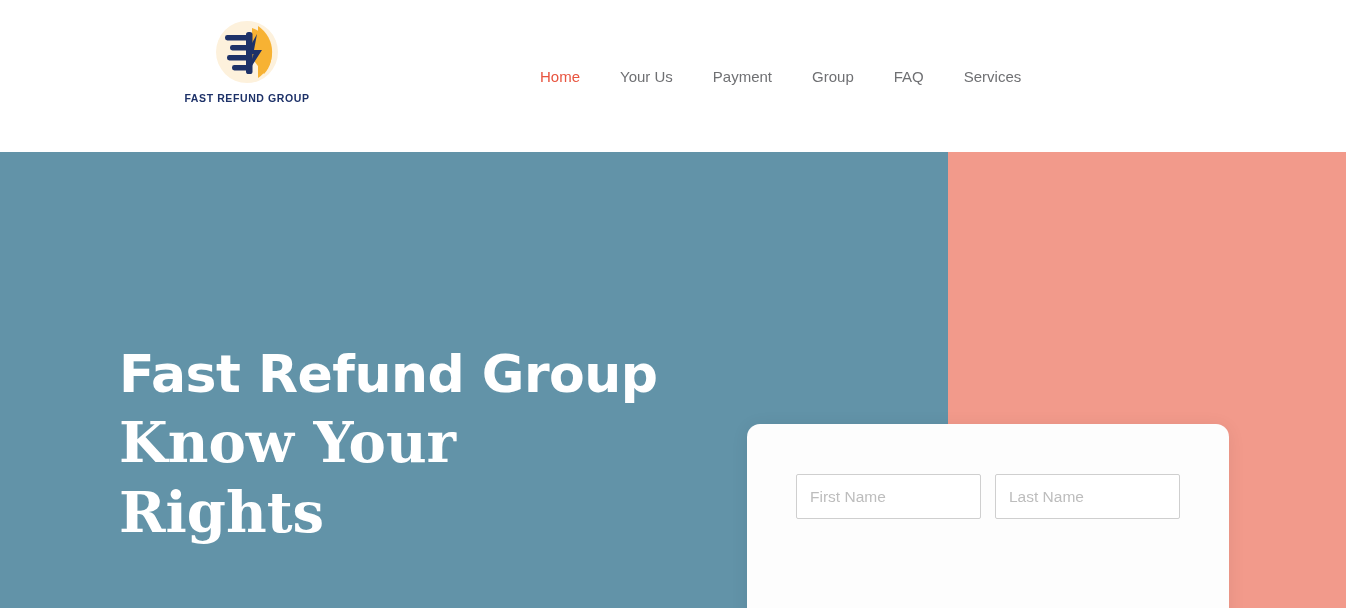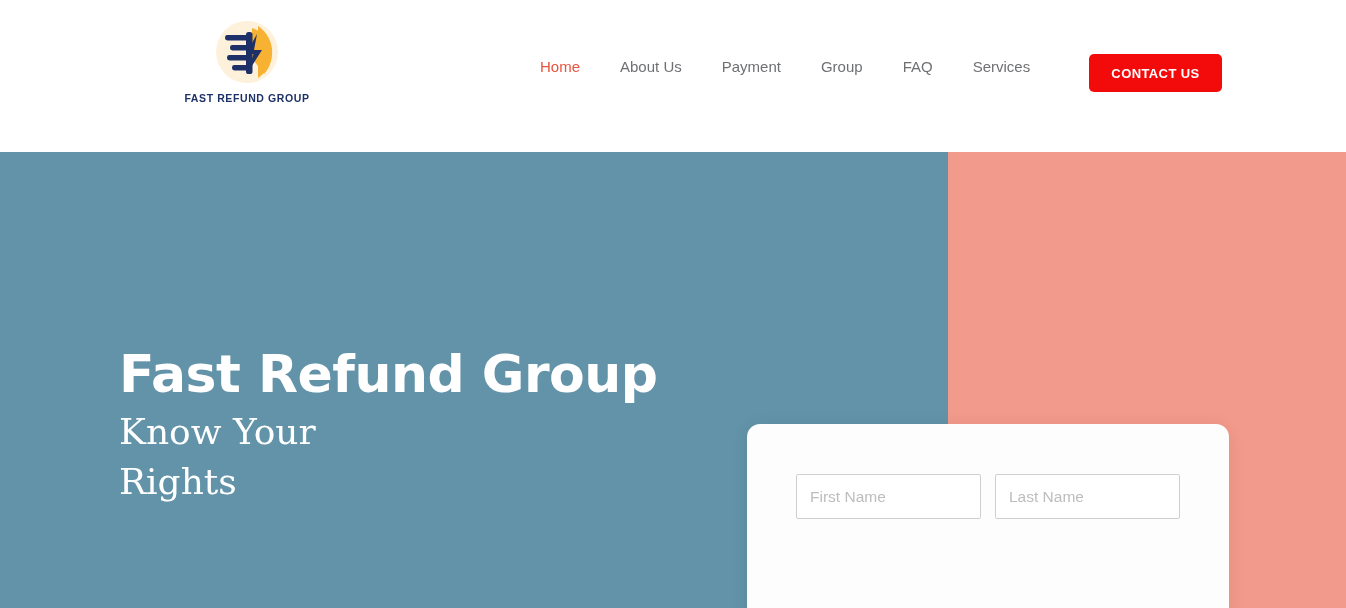--- a/index.html
+++ b/index.html
@@ -27,21 +27,21 @@
   .logo-mark { width:70px; height:70px; display:block; }
   .logo-text {
     margin-top:4px;
     font-size:10.5px; font-weight:bold;
     letter-spacing:0.6px; color:#1d3168;
     white-space:nowrap;
     font-family:"Liberation Sans", sans-serif;
   }
 
   .nav {
-    position:absolute; left:520px; top:58px;
+    position:absolute; left:520px; top:68px;
     display:flex; align-items:center; gap:0;
   }
   .nav-item {
     font-size:15px; color:#6f7073;
     padding:0 20px; white-space:nowrap;
     cursor:pointer; text-decoration:none;
     font-family:"Liberation Sans", sans-serif;
   }
   .nav-item.active { color:#e8543f; }
 
@@ -73,21 +73,21 @@
     color:#ffffff; line-height:1.0; white-space:nowrap;
   }
   .hero-line-1 {
     font-family:"DejaVu Sans", sans-serif;
     font-size:52px; font-weight:bold;
     letter-spacing:-0.5px;
     margin-bottom:14px;
   }
   .hero-line-2, .hero-line-3 {
     font-family:"DejaVu Serif", serif;
-    font-size:36px; font-weight:normal;
+    font-size:56px; font-weight:bold;
     margin-bottom:14px;
   }
 
   
   .form-card {
     position:absolute; left:747px; top:272px;
     width:482px; height:336px;
     background:#fdfdfd;
     border-radius:13px 13px 0 0;
     box-shadow:0 2px 18px rgba(0,0,0,0.07);
@@ -124,28 +124,27 @@
         <rect x="15" y="37" width="25" height="5.5" rx="2.4" fill="#1d3168"></rect>
         <rect x="20" y="47" width="20" height="5.5" rx="2.4" fill="#1d3168"></rect>
         <rect x="34" y="14" width="6.5" height="42" rx="2.6" fill="#1d3168"></rect>
         <path d="M45 16 L34 36 L41.5 36 L36 54 L50 32 L42 32 Z" fill="#1d3168"></path>
       </svg>
       <div class="logo-text">FAST REFUND GROUP</div>
     </div>
 
     <div class="nav">
       <a class="nav-item active" href="#">Home</a>
-      <a class="nav-item" href="#">About Us</a>
+      <a class="nav-item" href="#">Your Us</a>
       <a class="nav-item" href="#">Payment</a>
       <a class="nav-item" href="#">Group</a>
       <a class="nav-item" href="#">FAQ</a>
       <a class="nav-item" href="#">Services</a>
     </div>
 
-    <button class="contact-btn">CONTACT US</button>
   </div>
 
   <div class="hero">
     <div class="hero-blue"></div>
     <div class="hero-salmon"></div>
 
     <div class="hero-copy">
       <div class="hero-line hero-line-1">Fast Refund Group</div>
       <div class="hero-line hero-line-2">Know Your</div>
       <div class="hero-line hero-line-3">Rights</div>

